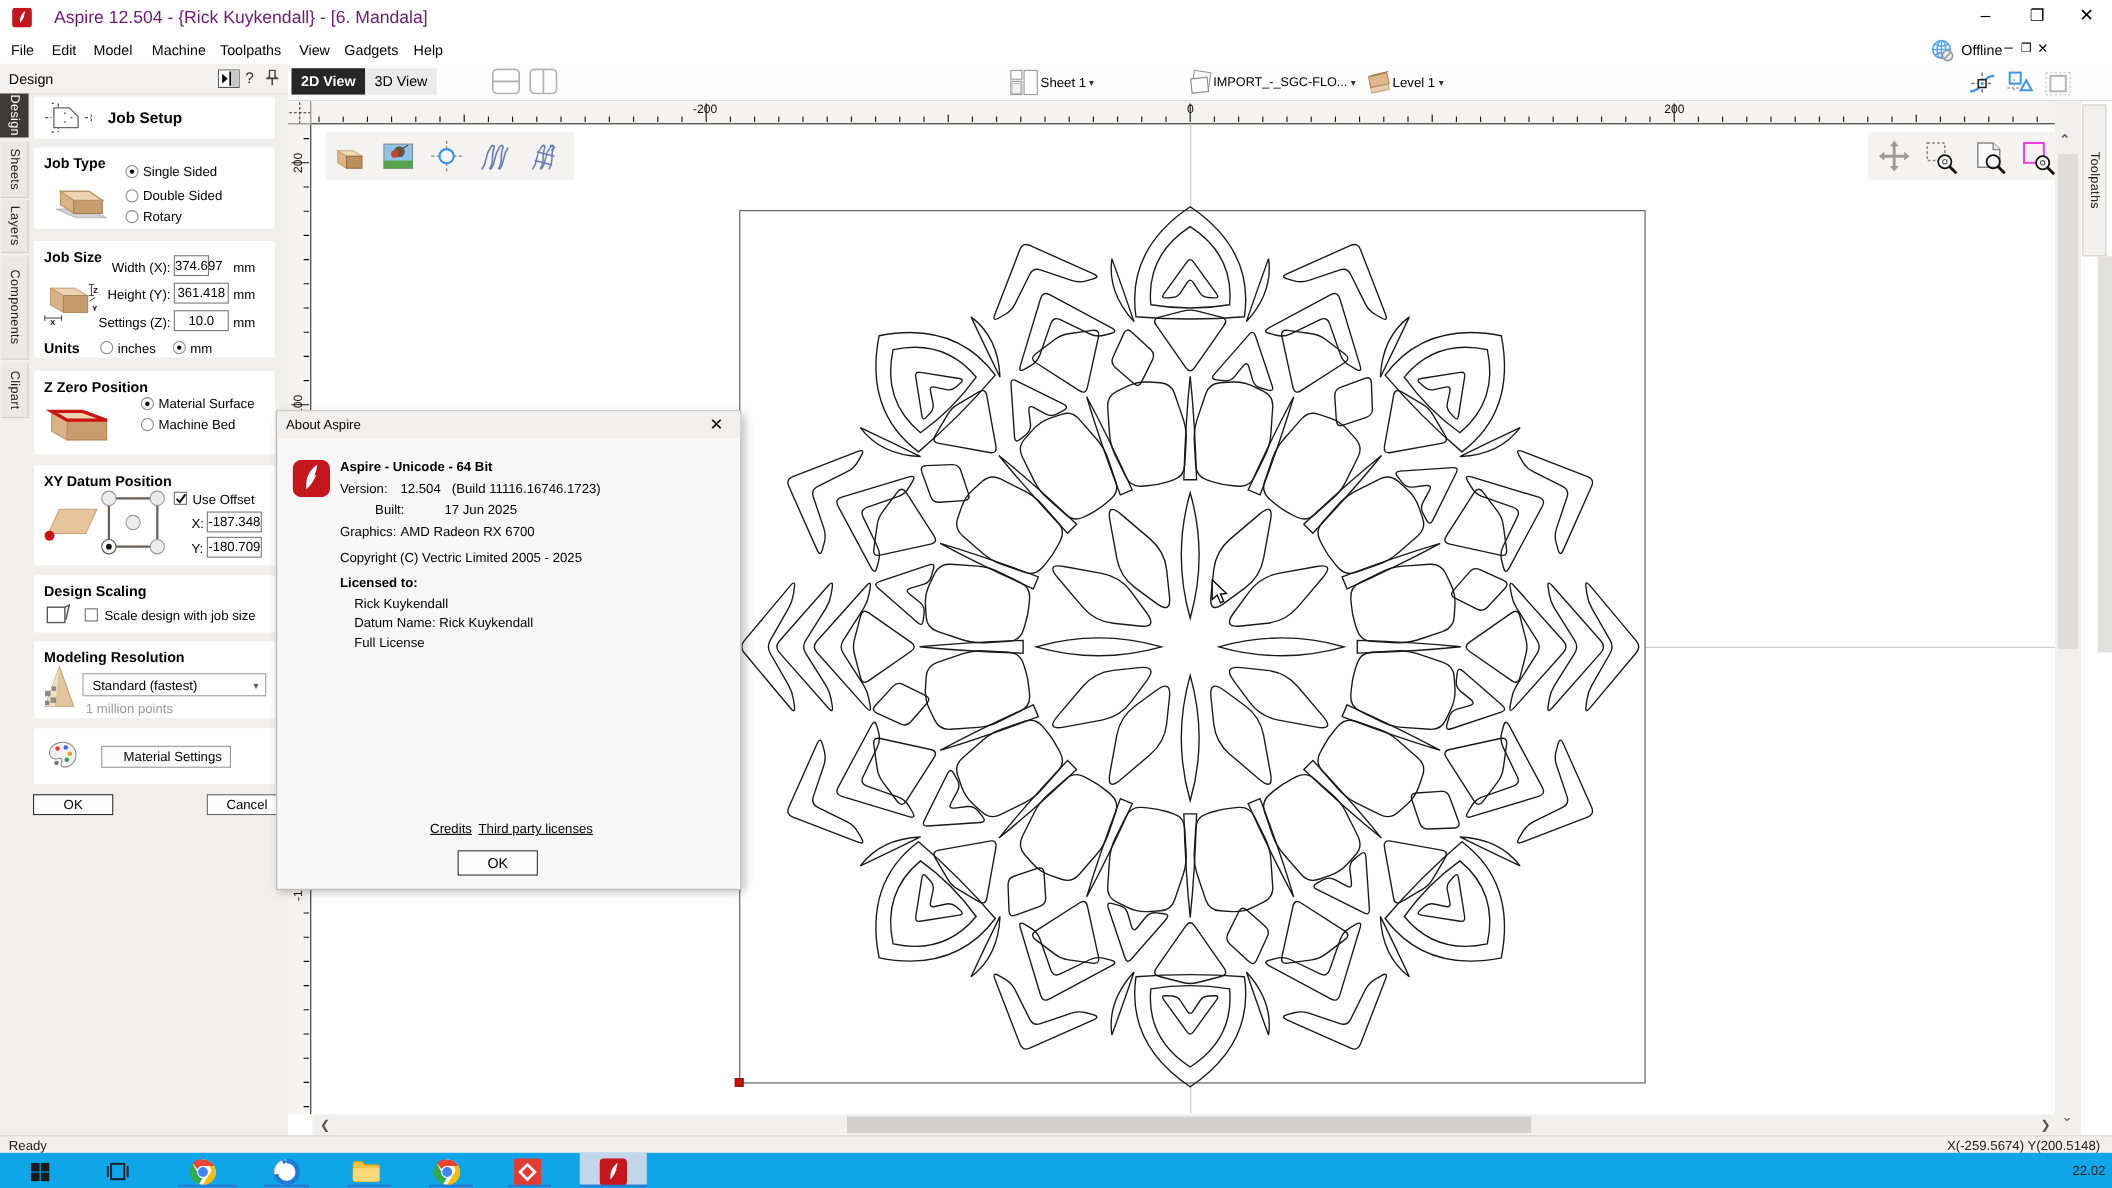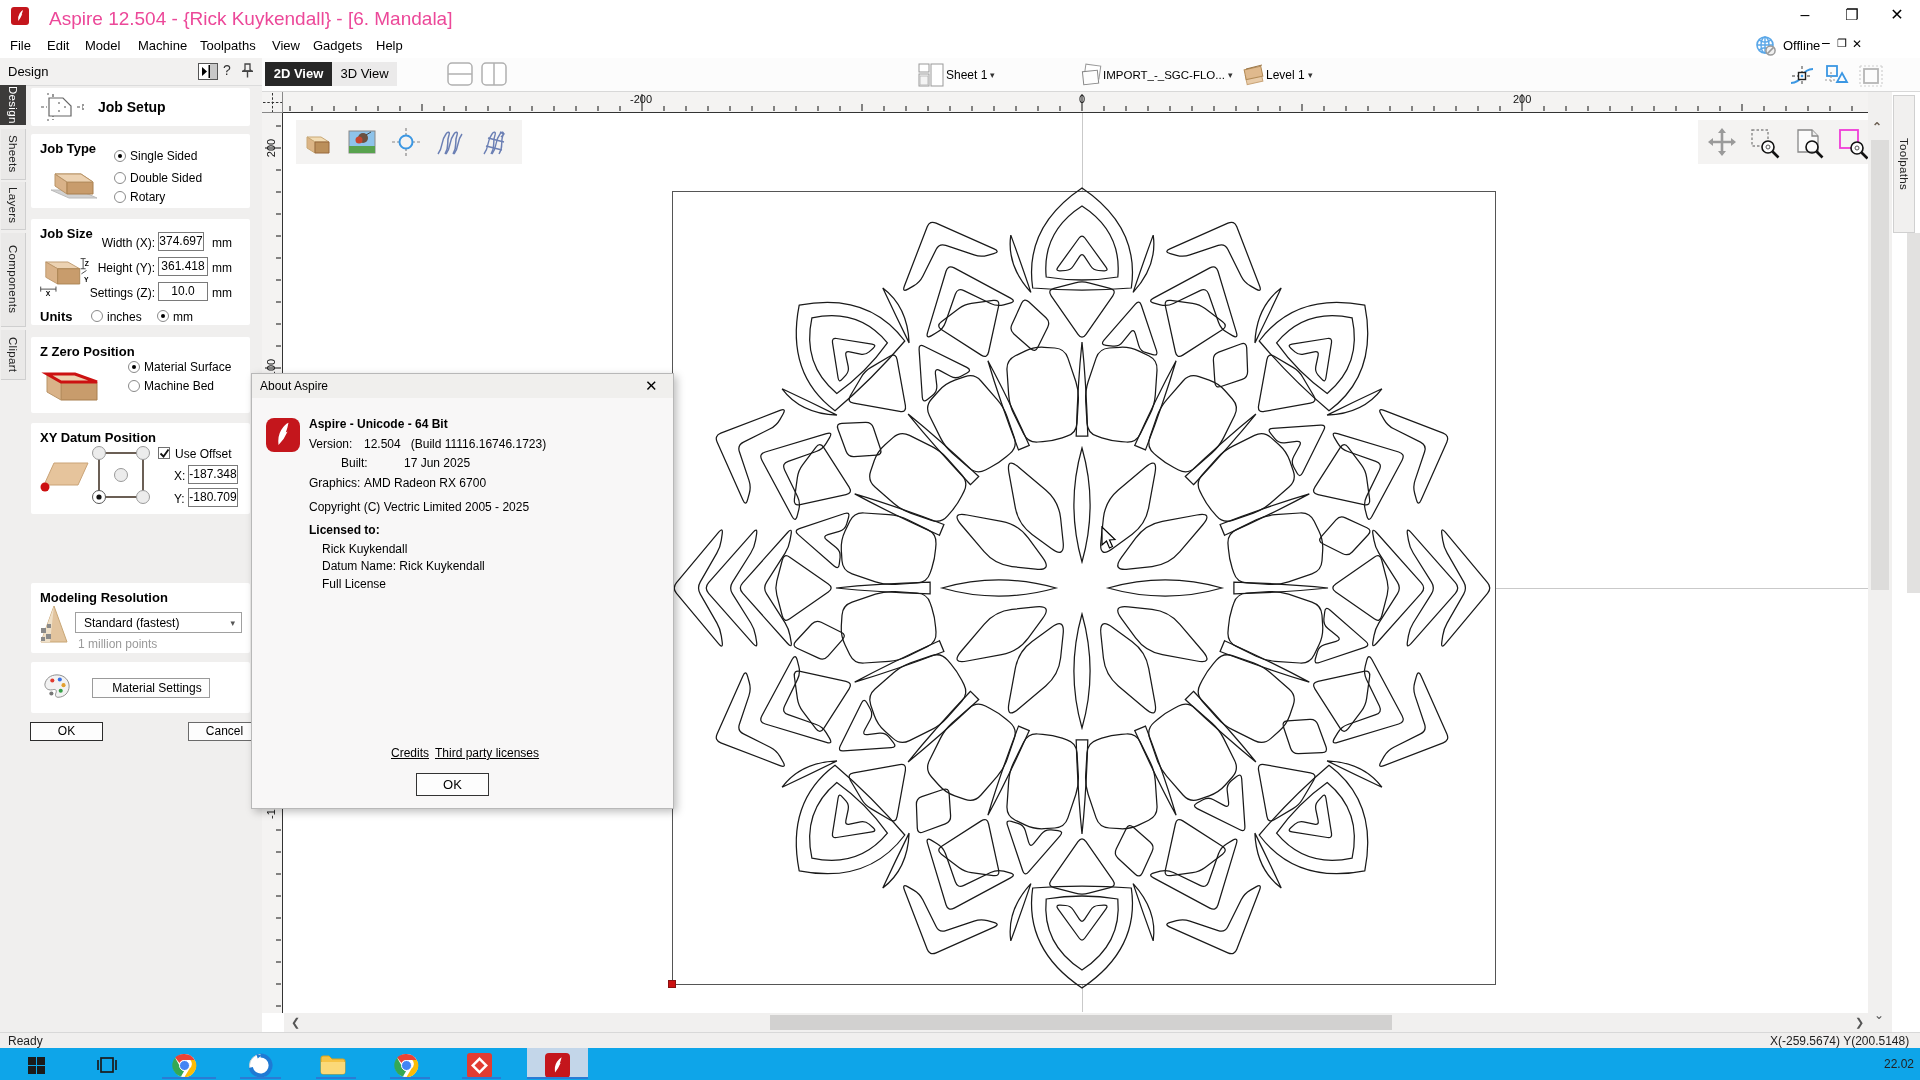--- a/index.html
+++ b/index.html
@@ -1,21 +1,21 @@
 <!DOCTYPE html>
 <html><head>
 <meta charset="utf-8">
 <style>
 * { margin:0; padding:0; box-sizing:border-box; }
 html,body { width:1920px; height:1080px; overflow:hidden; font-family:"Liberation Sans",sans-serif; background:#fff; }
 .abs { position:absolute; }
 #root { position:relative; width:1920px; height:1080px; }
 
 #titlebar { left:0; top:0; width:1920px; height:32px; background:#fff; }
-#titlebar .title { left:49px; top:8px; font-size:19px; color:#ec4899; }
+#titlebar .title { left:49px; top:8px; font-size:16px; color:#701a75; }
 .winbtn { top:0; width:46px; height:30px; text-align:center; color:#000; font-size:15px; line-height:30px; }
 
 #menubar { left:0; top:32px; width:1920px; height:26px; background:#fff; }
 #menubar span { position:absolute; top:6px; font-size:13px; color:#000; }
 
 #hdrrow { left:0; top:58px; width:262px; height:28px; background:#f2f1f0; border-bottom:1px solid #dcdcdc;}
 #toolrow { left:262px; top:58px; width:1658px; height:34px; background:#fcfcfc; border-bottom:1px solid #d8d8d8; }
 .vtab { writing-mode:vertical-lr; font-size:11.5px; color:#222; text-align:center; letter-spacing:0.3px; }
 
 #lpanel { left:0; top:86px; width:262px; height:946px; background:#f0efee; }
@@ -179,21 +179,21 @@
           <circle cx="26" cy="15" r="1"></circle>
           <circle cx="20" cy="19" r="1"></circle>
         </g>
       </svg>
     <span class="abs" style="left:67px;top:11px;font-weight:bold;font-size:14px">Job Setup</span>
   </div>
 
   <div class="card" style="top:219px;height:106px;">
     <span class="ctitle">Job Size</span>
     <span class="lbl" style="left:0;width:124px;text-align:right;top:17px">Width (X):</span>
-    <div class="inp" style="left:127px;top:13px;width:46px;">374.697</div>
+    <div class="inp" style="left:127px;top:13px;width:32px;">374.697</div>
     <span class="lbl" style="left:181px;top:17px">mm</span>
     <span class="lbl" style="left:0;width:124px;text-align:right;top:42px">Height (Y):</span>
     <div class="inp" style="left:127px;top:38px;width:50px;">361.418</div>
     <span class="lbl" style="left:181px;top:42px">mm</span>
     <span class="lbl" style="left:0;width:124px;text-align:right;top:67px">Settings (Z):</span>
     <div class="inp" style="left:127px;top:63px;width:50px;">10.0</div>
     <span class="lbl" style="left:181px;top:67px">mm</span>
     <span class="abs" style="left:9px;top:90px;font-weight:bold;font-size:13px">Units</span>
     <div class="radio" style="left:60px;top:91px"></div>
       <span class="lbl" style="left:76px;top:91px">inches</span>
@@ -250,20 +250,29 @@
     <svg class="abs" style="left:127px;top:24px" width="13" height="13" viewBox="0 0 13 13">
         <path d="M2.5 6.5l3 3 5-7" stroke="#111" stroke-width="1.8" fill="none"></path>
       </svg>
     <span class="lbl" style="left:144px;top:24px">Use Offset</span>
     <span class="lbl" style="left:143px;top:46px">X:</span>
     <div class="inp" style="left:157px;top:42px;width:50px;">-187.348</div>
     <span class="lbl" style="left:143px;top:69px">Y:</span>
     <div class="inp" style="left:157px;top:65px;width:50px;">-180.709</div>
   </div>
 
+  <div class="card" style="top:523px;height:52px;">
+    <span class="ctitle">Design Scaling</span>
+    <svg class="abs" style="left:11px;top:26px" width="22" height="18" viewBox="0 0 22 18">
+        <rect x="1" y="3" width="16" height="14" fill="#fff" stroke="#555" stroke-width="1.3"></rect>
+        <path d="M17 3l4-2-3 13" fill="none" stroke="#555" stroke-width="1.3"></path>
+      </svg>
+    <div class="check" style="left:46px;top:30px"></div>
+    <span class="lbl" style="left:64px;top:30px">Scale design with job size</span>
+  </div>
 
   <div class="card" style="top:583px;height:70px;">
     <span class="ctitle">Modeling Resolution</span>
     <svg class="abs" style="left:8px;top:21px" width="30" height="42" viewBox="0 0 30 42">
         <polygon points="15,2 28,38 2,38" fill="#e2c49e" stroke="#c8a675"></polygon>
         <polygon points="15,2 2,38 11,38" fill="#efe0c8"></polygon>
         <g fill="#8a8a8a">
           <rect x="2" y="24" width="5" height="5"></rect>
           <rect x="7" y="30" width="5" height="5"></rect>
           <rect x="2" y="33" width="4" height="4"></rect>

